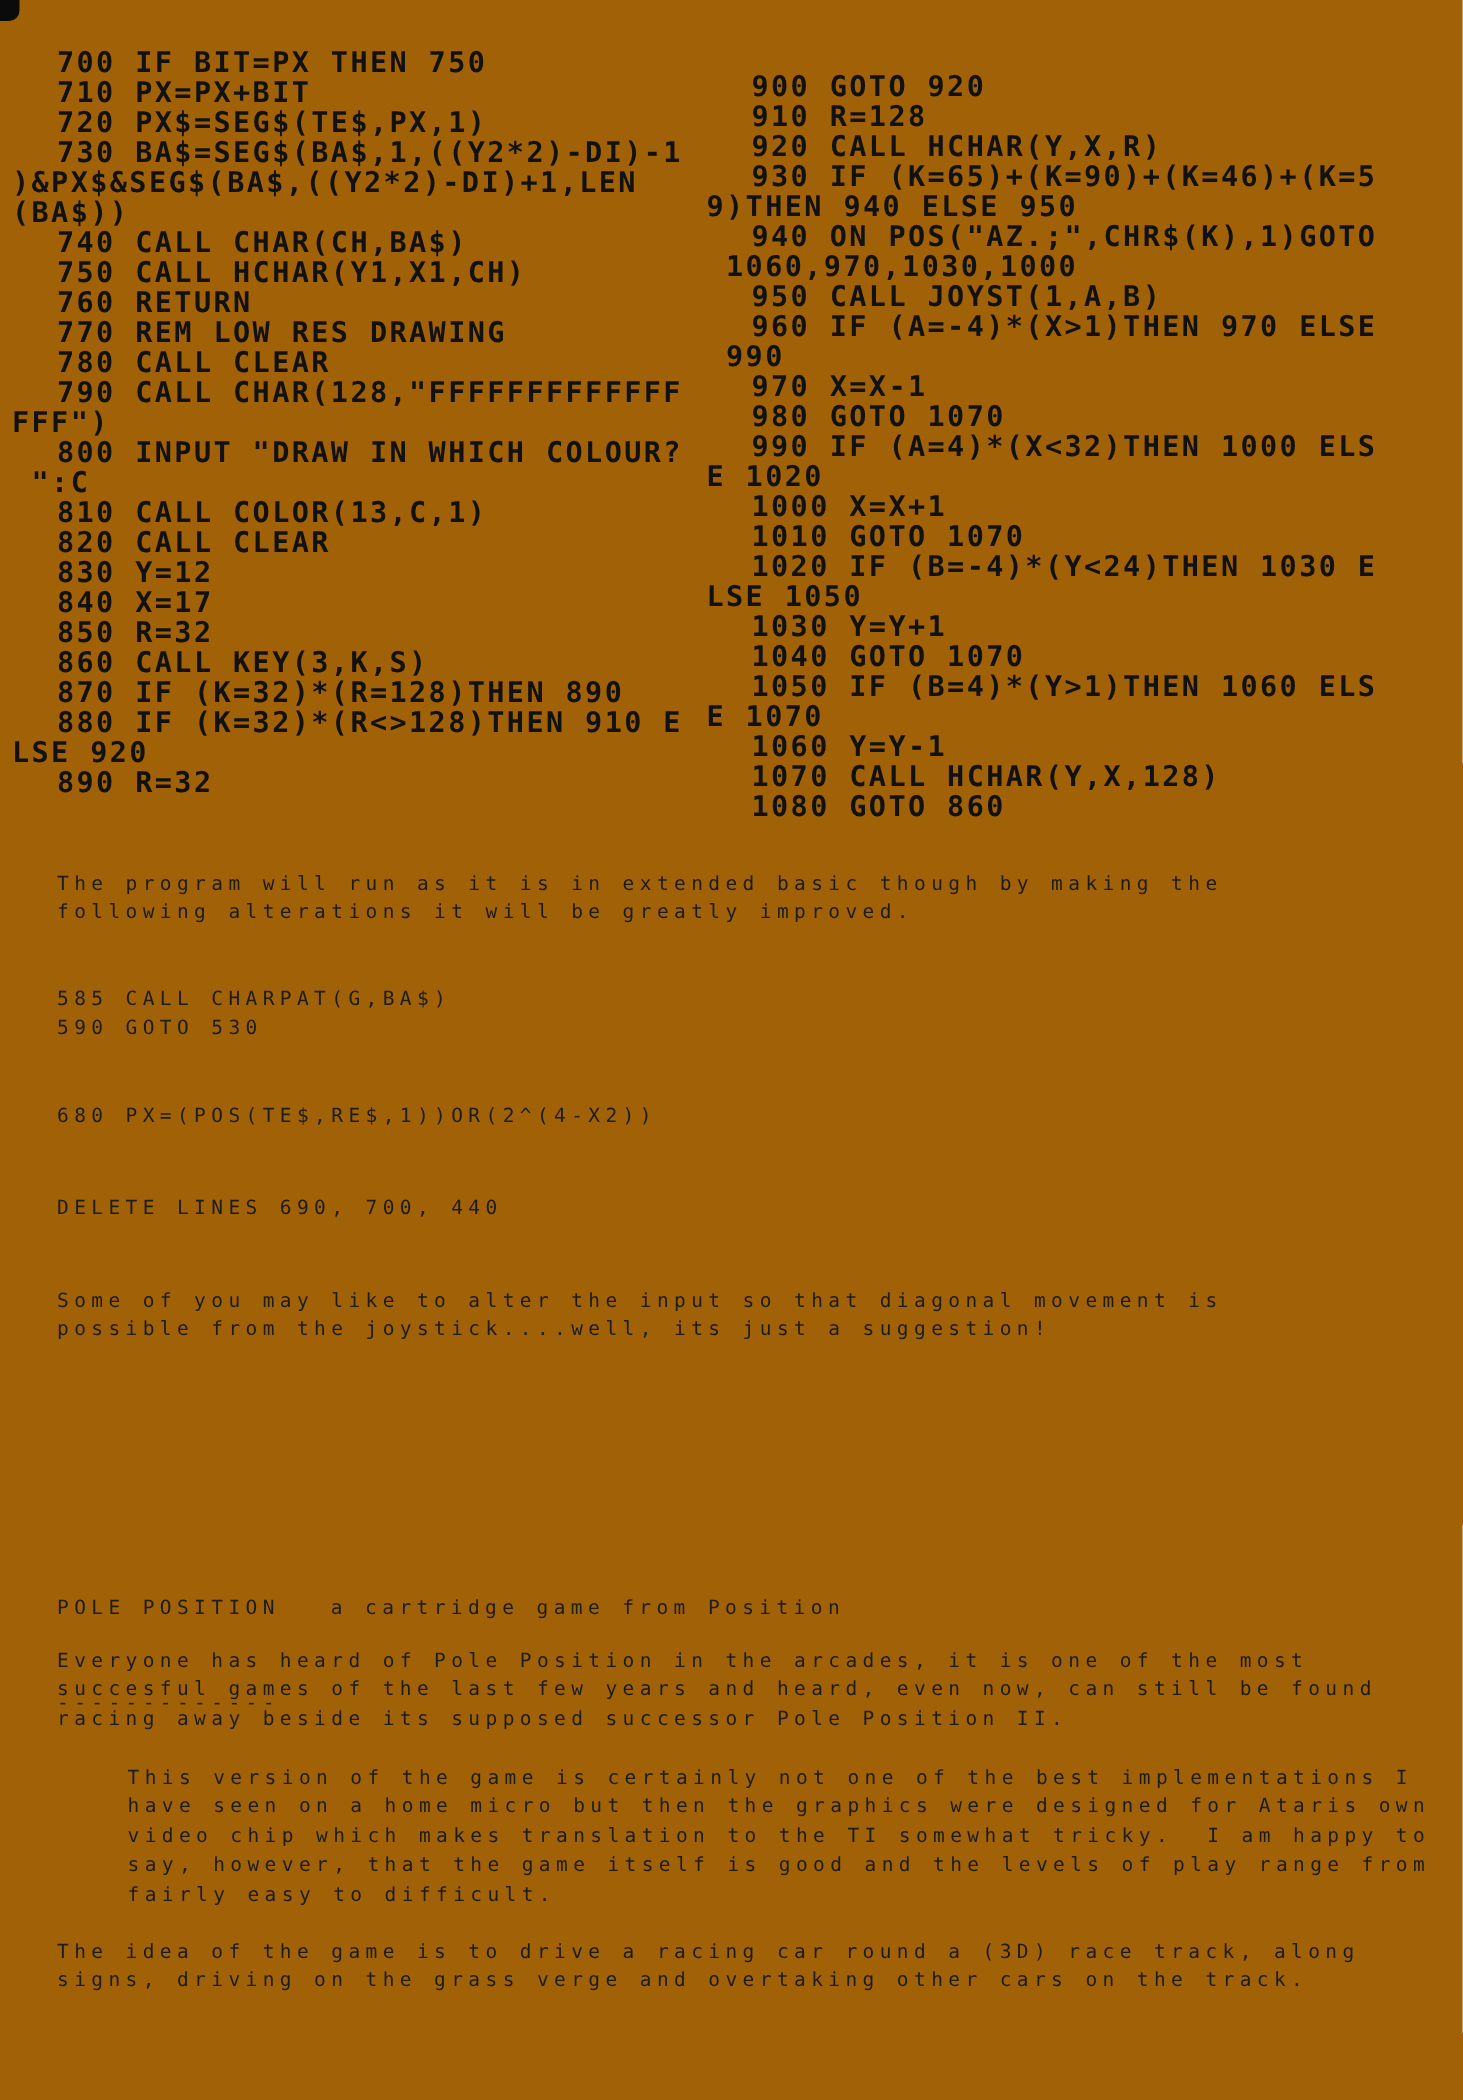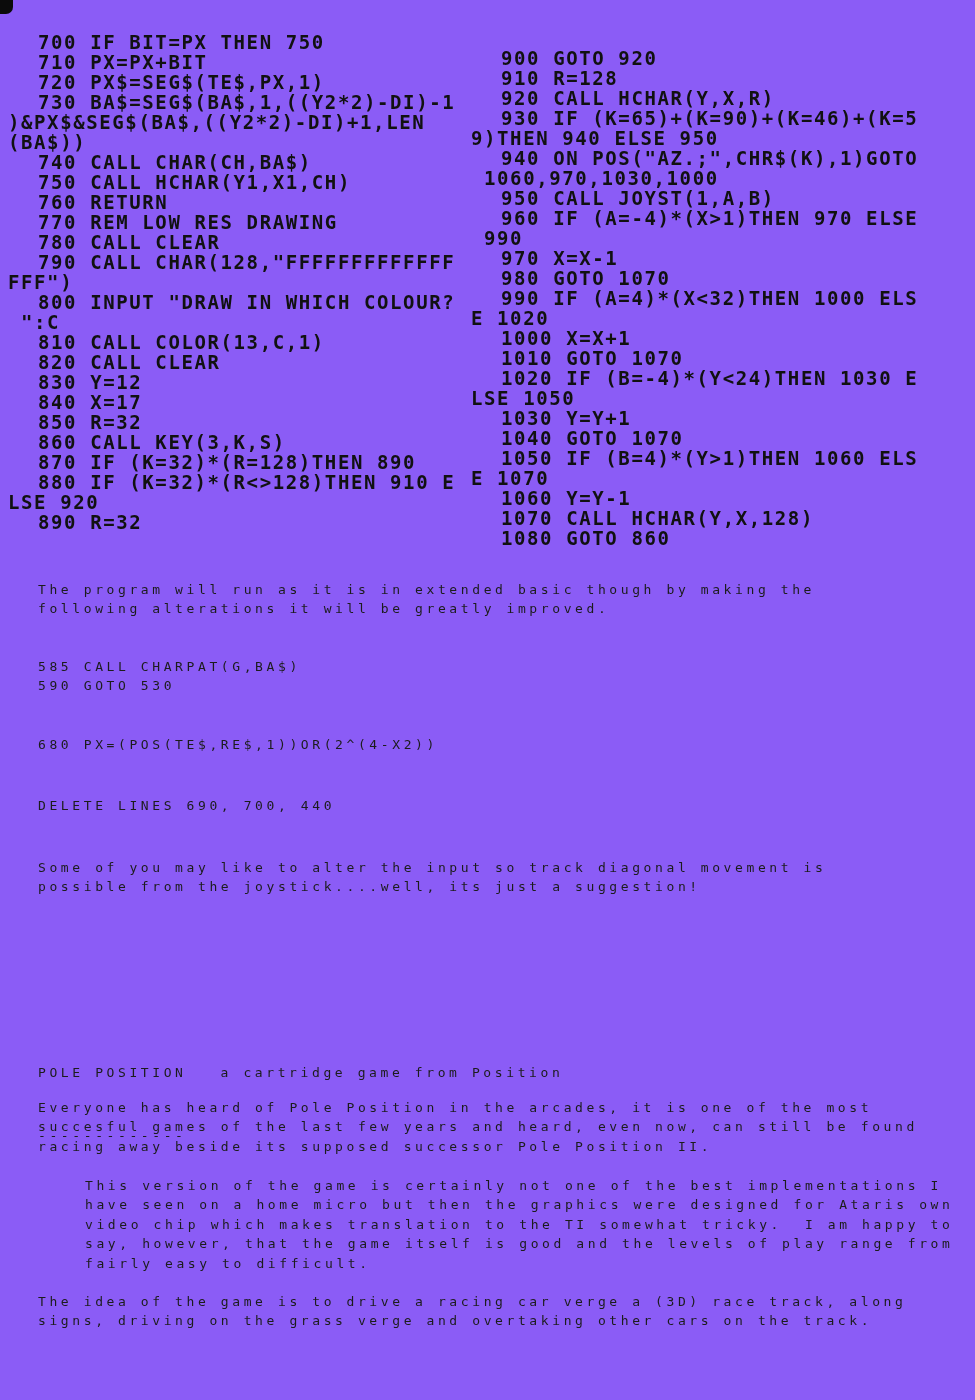--- a/index.html
+++ b/index.html
@@ -1,20 +1,20 @@
 <!DOCTYPE html>
 <html><head>
 <meta charset="utf-8">
 <style>
   html,body{margin:0;padding:0;background:#d8d8d4;}
   .page{
     position:relative;
     width:975px;height:1400px;
     margin:0 auto;
-    background:#8b5cf6;
+    background:#a16207;
     color:#161616;
     font-family:"DejaVu Sans Mono", monospace;
     overflow:hidden;
   }
   .corner-mark{
     position:absolute;left:0;top:0;
     width:13px;height:14px;
     background:#0b0b0b;
     border-radius:0 0 7px 0;
   }
@@ -64,25 +64,25 @@
   <div class="code" id="code-right"><div class="n">900 GOTO 920</div><div class="n">910 R=128</div><div class="n">920 CALL HCHAR(Y,X,R)</div><div class="n">930 IF (K=65)+(K=90)+(K=46)+(K=5</div><div>9)THEN 940 ELSE 950</div><div class="n">940 ON POS("AZ.;",CHR$(K),1)GOTO</div><div> 1060,970,1030,1000</div><div class="n">950 CALL JOYST(1,A,B)</div><div class="n">960 IF (A=-4)*(X&gt;1)THEN 970 ELSE</div><div> 990</div><div class="n">970 X=X-1</div><div class="n">980 GOTO 1070</div><div class="n">990 IF (A=4)*(X&lt;32)THEN 1000 ELS</div><div>E 1020</div><div class="n">1000 X=X+1</div><div class="n">1010 GOTO 1070</div><div class="n">1020 IF (B=-4)*(Y&lt;24)THEN 1030 E</div><div>LSE 1050</div><div class="n">1030 Y=Y+1</div><div class="n">1040 GOTO 1070</div><div class="n">1050 IF (B=4)*(Y&gt;1)THEN 1060 ELS</div><div>E 1070</div><div class="n">1060 Y=Y-1</div><div class="n">1070 CALL HCHAR(Y,X,128)</div><div class="n">1080 GOTO 860</div></div>
 
   <div class="body" id="intro"><div>The program will run as it is in extended basic though by making the</div><div>following alterations it will be greatly improved.</div></div>
 
   <div class="body" id="alt-a"><div>585 CALL CHARPAT(G,BA$)</div><div>590 GOTO 530</div></div>
 
   <div class="body" id="alt-b"><div>680 PX=(POS(TE$,RE$,1))OR(2^(4-X2))</div></div>
 
   <div class="body" id="delete-note"><div>DELETE LINES 690, 700, 440</div></div>
 
-  <div class="body" id="suggestion"><div>Some of you may like to alter the input so track diagonal movement is</div><div>possible from the joystick....well, its just a suggestion!</div></div>
+  <div class="body" id="suggestion"><div>Some of you may like to alter the input so that diagonal movement is</div><div>possible from the joystick....well, its just a suggestion!</div></div>
 
   <div class="body" id="review-heading">
     <div><span>POLE POSITION</span><span class="subtitle">a cartridge game from Position</span></div>
     <div>-------------</div>
   </div>
 
   <div class="body" id="review-p1"><div>Everyone has heard of Pole Position in the arcades, it is one of the most</div><div>succesful games of the last few years and heard, even now, can still be found</div><div>racing away beside its supposed successor Pole Position II.</div></div>
 
   <div class="body" id="review-p2"><div>This version of the game is certainly not one of the best implementations I</div><div>have seen on a home micro but then the graphics were designed for Ataris own</div><div>video chip which makes translation to the TI somewhat tricky.  I am happy to</div><div>say, however, that the game itself is good and the levels of play range from</div><div>fairly easy to difficult.</div></div>
 
-  <div class="body" id="review-p3"><div>The idea of the game is to drive a racing car verge a (3D) race track, along</div><div>signs, driving on the grass verge and overtaking other cars on the track.</div></div>
+  <div class="body" id="review-p3"><div>The idea of the game is to drive a racing car round a (3D) race track, along</div><div>signs, driving on the grass verge and overtaking other cars on the track.</div></div>
 </div>
 
 </body></html>

